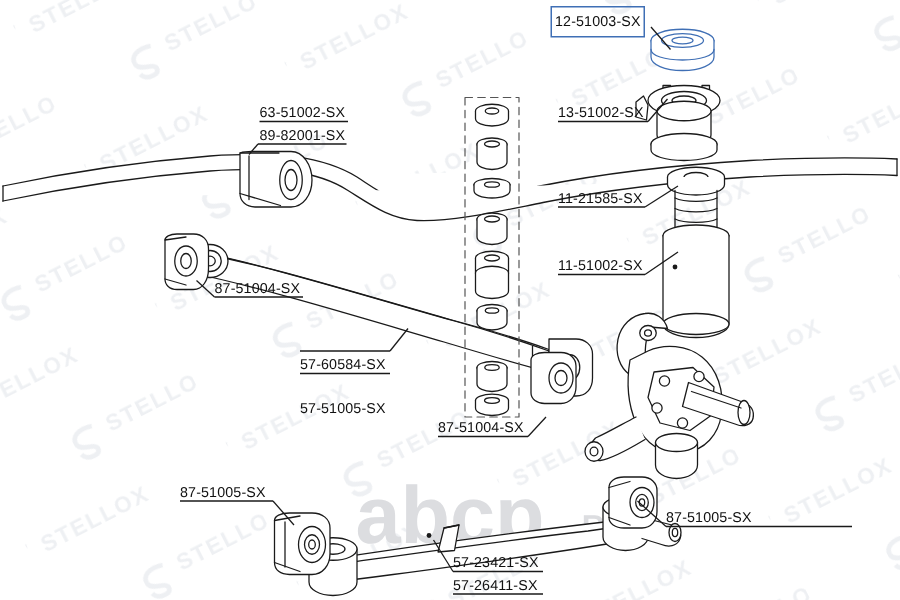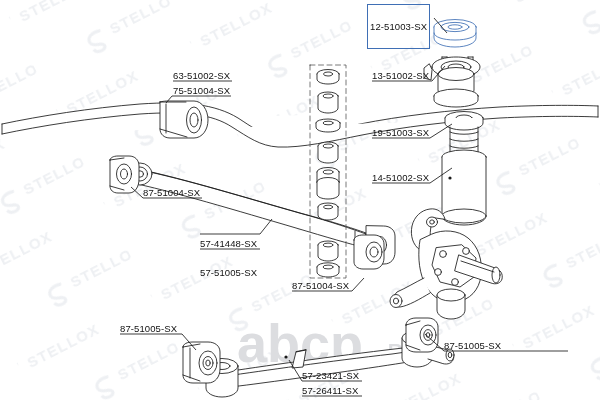--- a/index.html
+++ b/index.html
@@ -5,21 +5,21 @@
   html,body{margin:0;padding:0;background:#fff;}
   body{width:600px;height:400px;overflow:hidden;
        font-family:"Liberation Sans", sans-serif;}
   #stage{position:relative;width:600px;height:400px;background:#ffffff;overflow:hidden;}
   #wm, #art, #labels{position:absolute;left:0;top:0;width:600px;height:400px;}
   #wm{z-index:1;}
   #art{z-index:2;}
   #labels{z-index:3;}
   .lbl{position:absolute;white-space:nowrap;font-size:9.5px;color:#111;
        font-family:"Liberation Sans", sans-serif;letter-spacing:.1px;}
-  .lbl.hl{border:1px solid #3f6fb5;padding:16px 2px;margin:-1px 0 0 -3px;color:#111;}
+  .lbl.hl{border:1px solid #3f6fb5;padding:4px 2px;margin:-1px 0 0 -3px;color:#111;}
 </style>
 </head>
 <body>
 
 <div id="stage">
 
   <svg id="wm" viewBox="0 0 600 400">
     <defs>
       <g id="wmUnit">
         <text x="0" y="0" font-family="Liberation Sans, sans-serif" font-size="15" font-weight="bold" letter-spacing="1.4" fill="#eef0f3">STELLOX</text>
@@ -313,27 +313,27 @@
       <path d="M302 381 L289 360"></path>
 
       <path d="M444 351 L568 351"></path>
       <path d="M444 351 L425 334"></path>
     </g>
   </svg>
 
   <div id="labels">
     <div class="lbl hl" style="left:370px;top:5px;">12-51003-SX</div>
     <div class="lbl" style="left:173px;top:70px;">63-51002-SX</div>
-    <div class="lbl" style="left:173px;top:85px;">75-51004-SX</div>
+    <div class="lbl" style="left:173px;top:85px;">89-82001-SX</div>
     <div class="lbl" style="left:372px;top:70px;">13-51002-SX</div>
-    <div class="lbl" style="left:372px;top:127px;">19-51003-SX</div>
-    <div class="lbl" style="left:372px;top:172px;">14-51002-SX</div>
+    <div class="lbl" style="left:372px;top:127px;">11-21585-SX</div>
+    <div class="lbl" style="left:372px;top:172px;">11-51002-SX</div>
     <div class="lbl" style="left:143px;top:187px;">87-51004-SX</div>
     <div class="lbl" style="left:200px;top:223px;margin-top:44px;">57-51005-SX</div>
-    <div class="lbl" style="left:200px;top:238px;">57-41448-SX</div>
+    <div class="lbl" style="left:200px;top:238px;">57-60584-SX</div>
     <div class="lbl" style="left:292px;top:280px;">87-51004-SX</div>
     <div class="lbl" style="left:120px;top:323px;">87-51005-SX</div>
     <div class="lbl" style="left:302px;top:370px;">57-23421-SX</div>
     <div class="lbl" style="left:302px;top:385px;">57-26411-SX</div>
     <div class="lbl" style="left:444px;top:340px;">87-51005-SX</div>
   </div>
 
 </div>
 
 </body></html>

